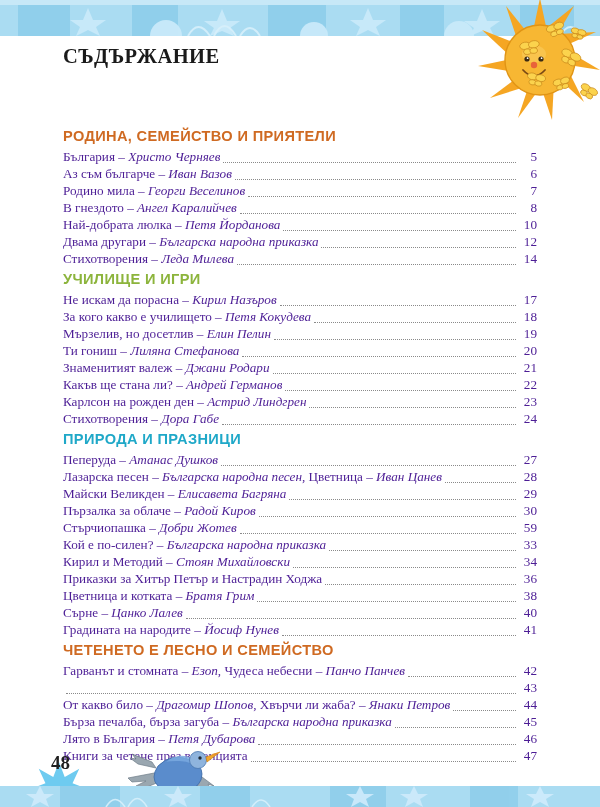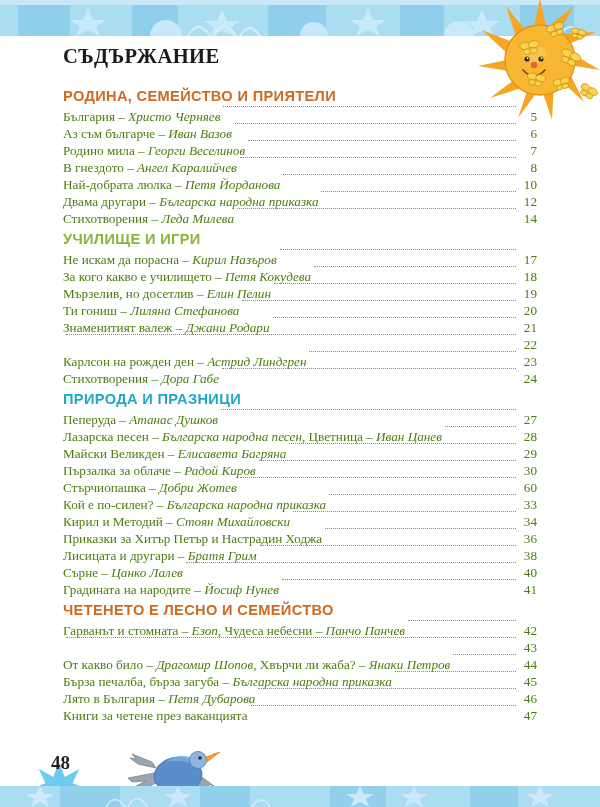--- a/index.html
+++ b/index.html
@@ -76,24 +76,24 @@
     font-size: 14.6px;
     font-weight: bold;
     letter-spacing: 0.35px;
     line-height: 21px;
     margin-bottom: 1px;
     white-space: nowrap;
   }
 
   .entry {
     display: flex;
-    align-items: flex-start;
+    align-items: flex-end;
     font-size: 13.2px;
     line-height: 17px;
-    color: #4d7c0f;
+    color: #4c1d95;
     white-space: nowrap;
   }
   .entry-text {
     flex: 0 1 auto;
     overflow: hidden;
   }
   .entry-text .au {
     font-style: italic;
   }
   .leader {
@@ -189,21 +189,21 @@
     </g>
   </svg>
 </div>
 
 <div class="page-body">
 
   <div class="toc-title">СЪДЪРЖАНИЕ</div>
 
   <div class="toc-list">
       <div class="section">
-        <div class="section-heading" style="color: rgb(207, 106, 34);">РОДИНА, СЕМЕЙСТВО И ПРИЯТЕЛИ</div>
+        <div class="section-heading" style="color: rgb(207, 106, 34); margin-top: 40px;">РОДИНА, СЕМЕЙСТВО И ПРИЯТЕЛИ</div>
         <div class="entry">
           <span class="entry-text"><span>България – </span><span class="au">Христо Черняев</span></span>
           <span class="leader"></span>
           <span class="entry-page">5</span>
         </div>
         <div class="entry">
           <span class="entry-text"><span>Аз съм българче – </span><span class="au">Иван Вазов</span></span>
           <span class="leader"></span>
           <span class="entry-page">6</span>
         </div>
@@ -254,20 +254,21 @@
           <span class="entry-text"><span>Ти гониш – </span><span class="au">Лиляна Стефанова</span></span>
           <span class="leader"></span>
           <span class="entry-page">20</span>
         </div>
         <div class="entry">
           <span class="entry-text"><span>Знаменитият валеж – </span><span class="au">Джани Родари</span></span>
           <span class="leader"></span>
           <span class="entry-page">21</span>
         </div>
         <div class="entry">
+          <span class="entry-text"><span>Какъв ще стана ли? – </span><span class="au">Андрей Германов</span></span>
           <span class="leader"></span>
           <span class="entry-page">22</span>
         </div>
         <div class="entry">
           <span class="entry-text"><span>Карлсон на рожден ден – </span><span class="au">Астрид Линдгрен</span></span>
           <span class="leader"></span>
           <span class="entry-page">23</span>
         </div>
         <div class="entry">
           <span class="entry-text"><span>Стихотворения – </span><span class="au">Дора Габе</span></span>
@@ -293,39 +294,39 @@
           <span class="entry-page">29</span>
         </div>
         <div class="entry">
           <span class="entry-text"><span>Пързалка за облаче – </span><span class="au">Радой Киров</span></span>
           <span class="leader"></span>
           <span class="entry-page">30</span>
         </div>
         <div class="entry">
           <span class="entry-text"><span>Стърчиопашка – </span><span class="au">Добри Жотев</span></span>
           <span class="leader"></span>
-          <span class="entry-page">60</span>
+          <span class="entry-page">59</span>
         </div>
         <div class="entry">
           <span class="entry-text"><span>Кой е по-силен? – </span><span class="au">Българска народна приказка</span></span>
           <span class="leader"></span>
           <span class="entry-page">33</span>
         </div>
         <div class="entry">
           <span class="entry-text"><span>Кирил и Методий – </span><span class="au">Стоян Михайловски</span></span>
           <span class="leader"></span>
           <span class="entry-page">34</span>
         </div>
         <div class="entry">
           <span class="entry-text"><span>Приказки за Хитър Петър и Настрадин Ходжа</span></span>
           <span class="leader"></span>
           <span class="entry-page">36</span>
         </div>
         <div class="entry">
-          <span class="entry-text"><span>Лисицата и другари – </span><span class="au">Братя Грим</span></span>
+          <span class="entry-text"><span>Цветница и котката – </span><span class="au">Братя Грим</span></span>
           <span class="leader"></span>
           <span class="entry-page">38</span>
         </div>
         <div class="entry">
           <span class="entry-text"><span>Сърне – </span><span class="au">Цанко Лалев</span></span>
           <span class="leader"></span>
           <span class="entry-page">40</span>
         </div>
         <div class="entry">
           <span class="entry-text"><span>Градината на народите – </span><span class="au">Йосиф Нунев</span></span>

